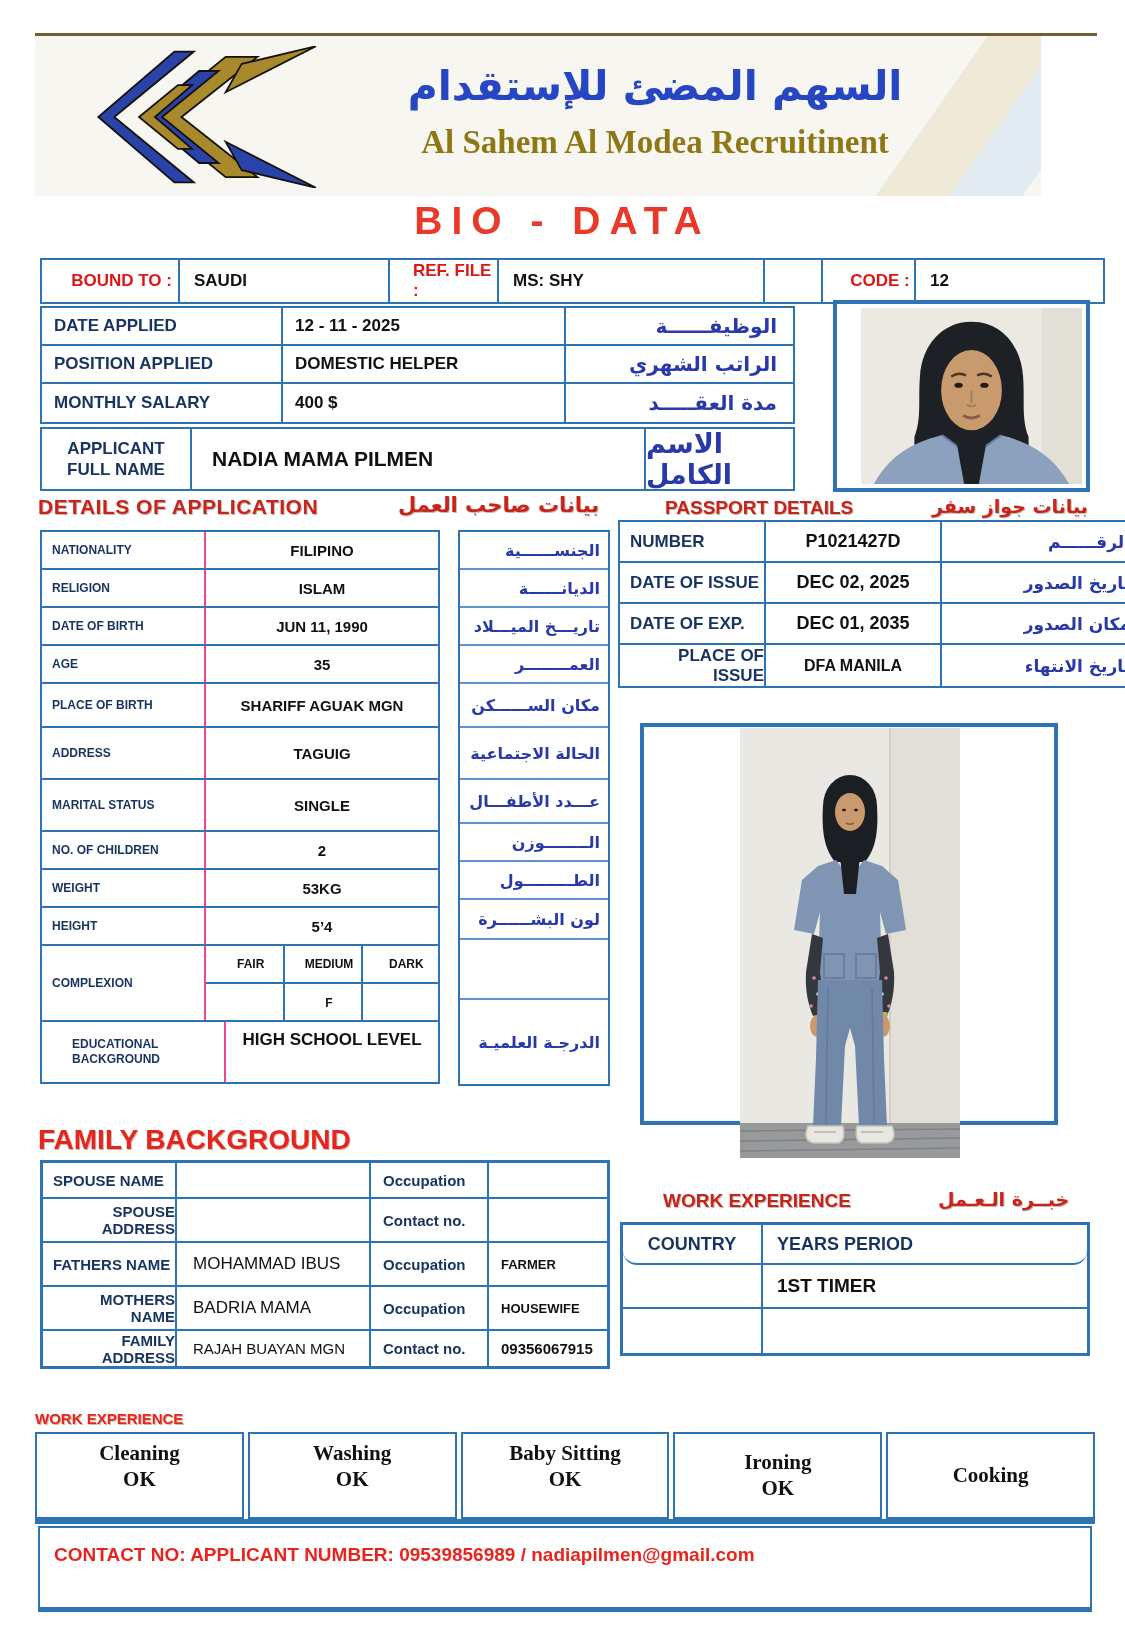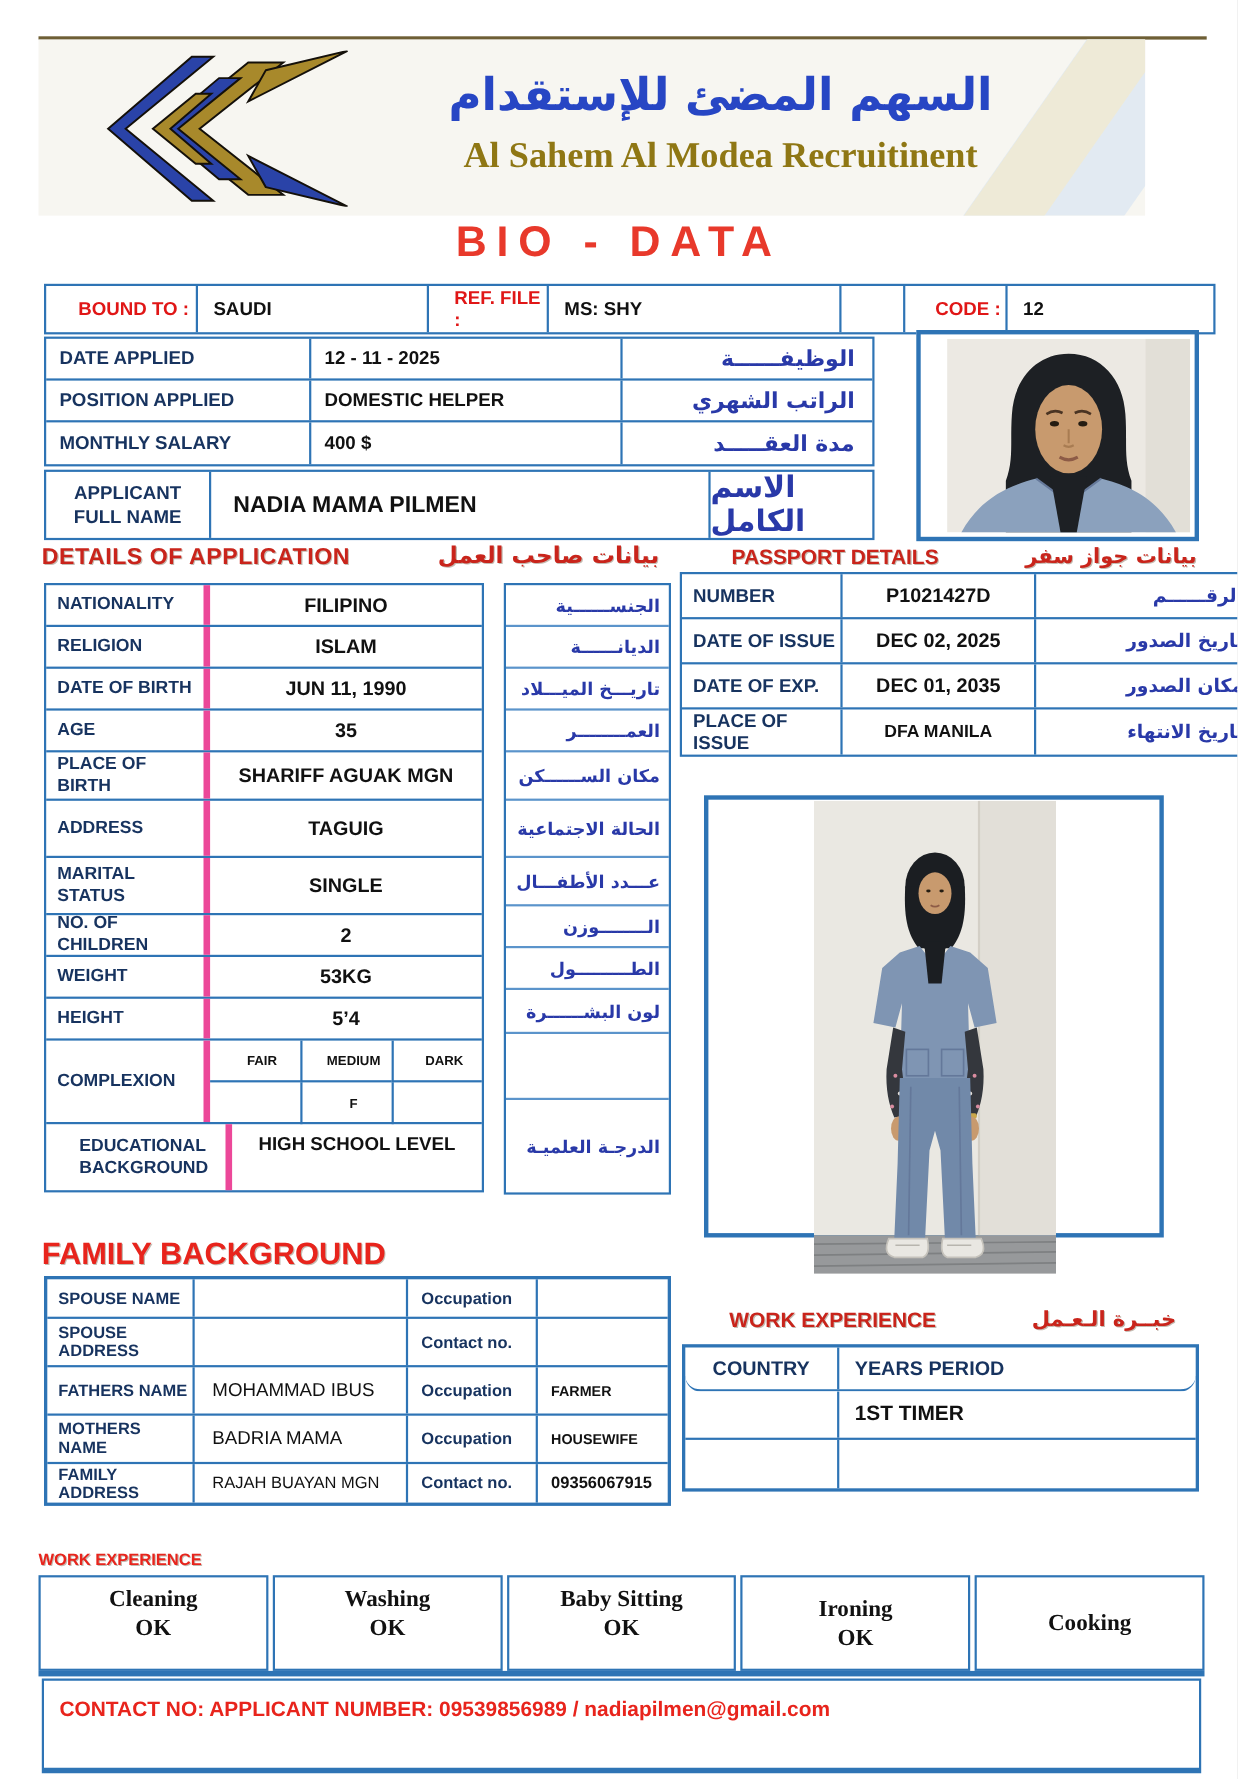--- a/index.html
+++ b/index.html
@@ -12,21 +12,21 @@
   .banner { left:35px; top:36px; width:1006px; height:160px; background:#f7f6f1; overflow:hidden; }
   .ribbon1 { position:absolute; right:-10px; top:-60px; width:120px; height:320px; background:#dce7f3; transform:rotate(35deg); opacity:.8; }
   .ribbon2 { position:absolute; right:70px; top:-40px; width:60px; height:320px; background:#f1ead0; transform:rotate(35deg); opacity:.8; }
   .logo-box { position:absolute; left:58px; top:10px; width:230px; height:142px; }
   .arabic-title { position:absolute; left:260px; top:26px; width:720px; text-align:center;
       font-family:"DejaVu Sans", sans-serif; font-size:41px; font-weight:bold; color:#2746C4; }
   .english-title { position:absolute; left:250px; top:88px; width:740px; text-align:center;
       font-family:"Liberation Serif", serif; font-size:33px; font-weight:bold; color:#8F7714; }
   .bio-title { left:0; top:199px; width:1125px; text-align:center; font-size:39px; font-weight:900;
       letter-spacing:9px; color:#E8392B; }
-  .navy { color:#17335F; font-weight:800; }
+  .navy { color:#17335F; font-weight:800;text-align:right; }
   .redtxt { color:#E01616; font-weight:800; }
   .ar { font-family:"DejaVu Sans", sans-serif; color:#2939A8; font-weight:700; }
 
   
   .topbar { left:40px; top:258px; width:1065px; height:46px; display:flex; border:2px solid #2E74B5; background:#fff; }
   .tb-cell { display:flex; align-items:center; border-right:2px solid #2E74B5;padding-left:23px; }
   .tb-cell:last-child { border-right:none; }
   .tb-label { justify-content:center; font-size:17px; }
   .tb-value { padding-left:14px; font-size:17px; font-weight:700; color:#111; }
 
@@ -53,22 +53,22 @@
   .details-title   { left:38px;  top:495px; font-size:21px; letter-spacing:.5px; }
   .details-arabic  { left:398px; top:493px; font-size:21px; color:#C9241B; }
   .passport-title  { left:665px; top:497px; font-size:19px; }
   .passport-arabic { left:932px; top:495px; font-size:19px; color:#C9241B; }
   .ar-red { font-family:"DejaVu Sans", sans-serif; font-weight:700; text-shadow:1px 1px 0 #c4bbb2; }
 
   
   .details-table { left:40px; top:530px; width:400px; border:2px solid #2E74B5; background:#fff; }
   .d-row { display:flex; border-bottom:2px solid #2E74B5; }
   .d-row:last-child { border-bottom:none;padding-left:20px; }
-  .d-label { width:149px; display:flex; align-items:center; padding-left:10px; font-size:16px; border-right:6px solid #ec4899; line-height:1.25; }
-  .d-value { flex:1; display:flex; align-items:center; justify-content:center; font-size:18px; font-weight:700; color:#111; }
+  .d-label { width:164px; display:flex; align-items:center; padding-left:10px; font-size:12px; border-right:2px solid #ec4899; line-height:1.25; }
+  .d-value { flex:1; display:flex; align-items:center; justify-content:center; font-size:15px; font-weight:700; color:#111; }
   .h38{height:38px} .h44{height:44px} .h52{height:52px} .h76{height:76px} .h60{height:60px}
   .cx-grid { flex:1; display:flex; flex-wrap:wrap; }
   .cx-cell { width:33.333%; height:38px; display:flex; align-items:center; justify-content:center;
       font-size:12px; font-weight:700; color:#111; border-left:2px solid #2E74B5; border-bottom:2px solid #2E74B5;padding-left:12px; }
   .cx-cell:nth-child(3n+1) { border-left:none; }
   .cx-cell:nth-child(n+4) { border-bottom:none; }
   .edu-value { flex:1; display:flex; justify-content:center; padding-top:8px; font-size:17px; font-weight:800; color:#111; }
 
   .d-arabic-col { left:458px; top:530px; width:152px; height:556px; border:2px solid #2E74B5; display:flex; flex-direction:column; background:#fff; }
   .d-ar { display:flex; align-items:center; justify-content:flex-end; padding-right:8px; font-size:16px; border-bottom:2px solid #5B94CB; }

